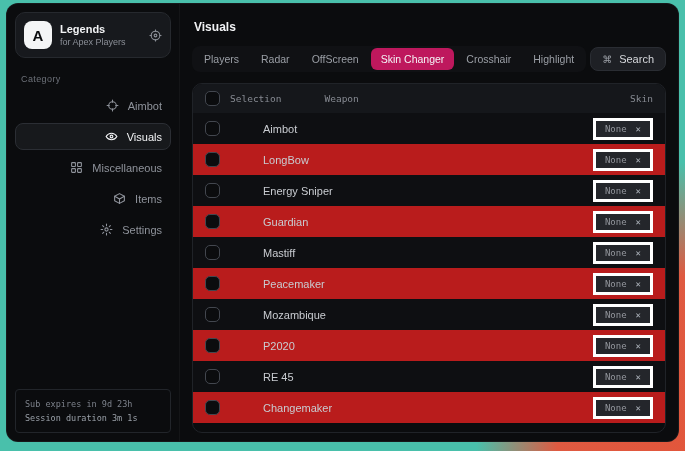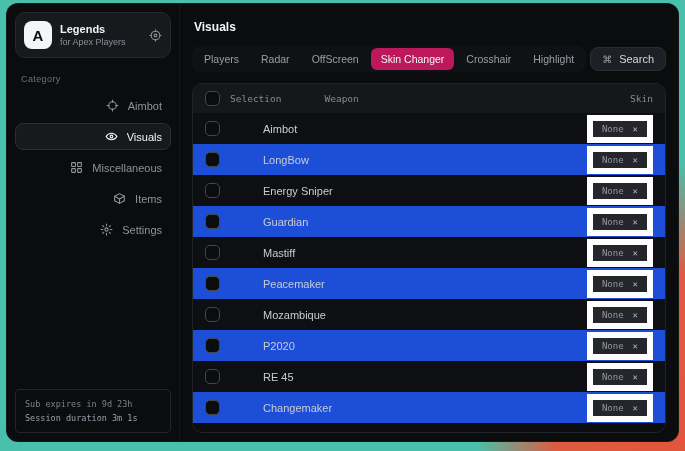--- a/index.html
+++ b/index.html
@@ -60,31 +60,31 @@
     border-radius:8px; padding:5px 11px; color:#d6d8dc; font-size:11px; font-family:inherit; cursor:default;
   }
   .search-btn .kbd{ color:#9b9fa6; font-size:10px; }
   .table{ border:1px solid #202328; border-radius:10px; overflow:hidden; flex:1; display:flex; flex-direction:column; }
   .trow{ display:flex; align-items:center; padding:0 12px; }
   .thead{
     height:29px; background:#15171b; font-family:"DejaVu Sans Mono", monospace;
     font-size:9.5px; color:#868a92;
   }
   .tbody-row{ height:31px; background:#0e0f12; }
-  .tbody-row.alt{ background:#1d4ed8; }
+  .tbody-row.alt{ background:#b91c1c; }
   .checkbox{
     width:15px; height:15px; border-radius:5px; border:1.5px solid #43474f;
     background:#0b0c0e; flex:0 0 15px; cursor:default;
   }
   .col-selection{ margin-left:10px; }
   .col-weapon{ flex:1; color:#c9ccd1; font-size:11px;padding-left:43px; }
   .thead .col-weapon{ color:#868a92; font-size:9.5px; }
   .col-skin{ margin-left:auto; }
   .skin-chip{
-    display:flex; align-items:center; gap:9px; background:#24262b; border:6px solid #ffffff;
+    display:flex; align-items:center; gap:9px; background:#24262b; border:3px solid #ffffff;
     border-radius:0; padding:3px 9px; color:#94979e;
     font-family:"DejaVu Sans Mono", monospace; font-size:9px; cursor:default;
   }
   .skin-chip .x{ font-size:9px; color:#aab0b8; }
   svg{ display:block; }
 </style>
 </head>
 <body>
 
 <div class="window">

